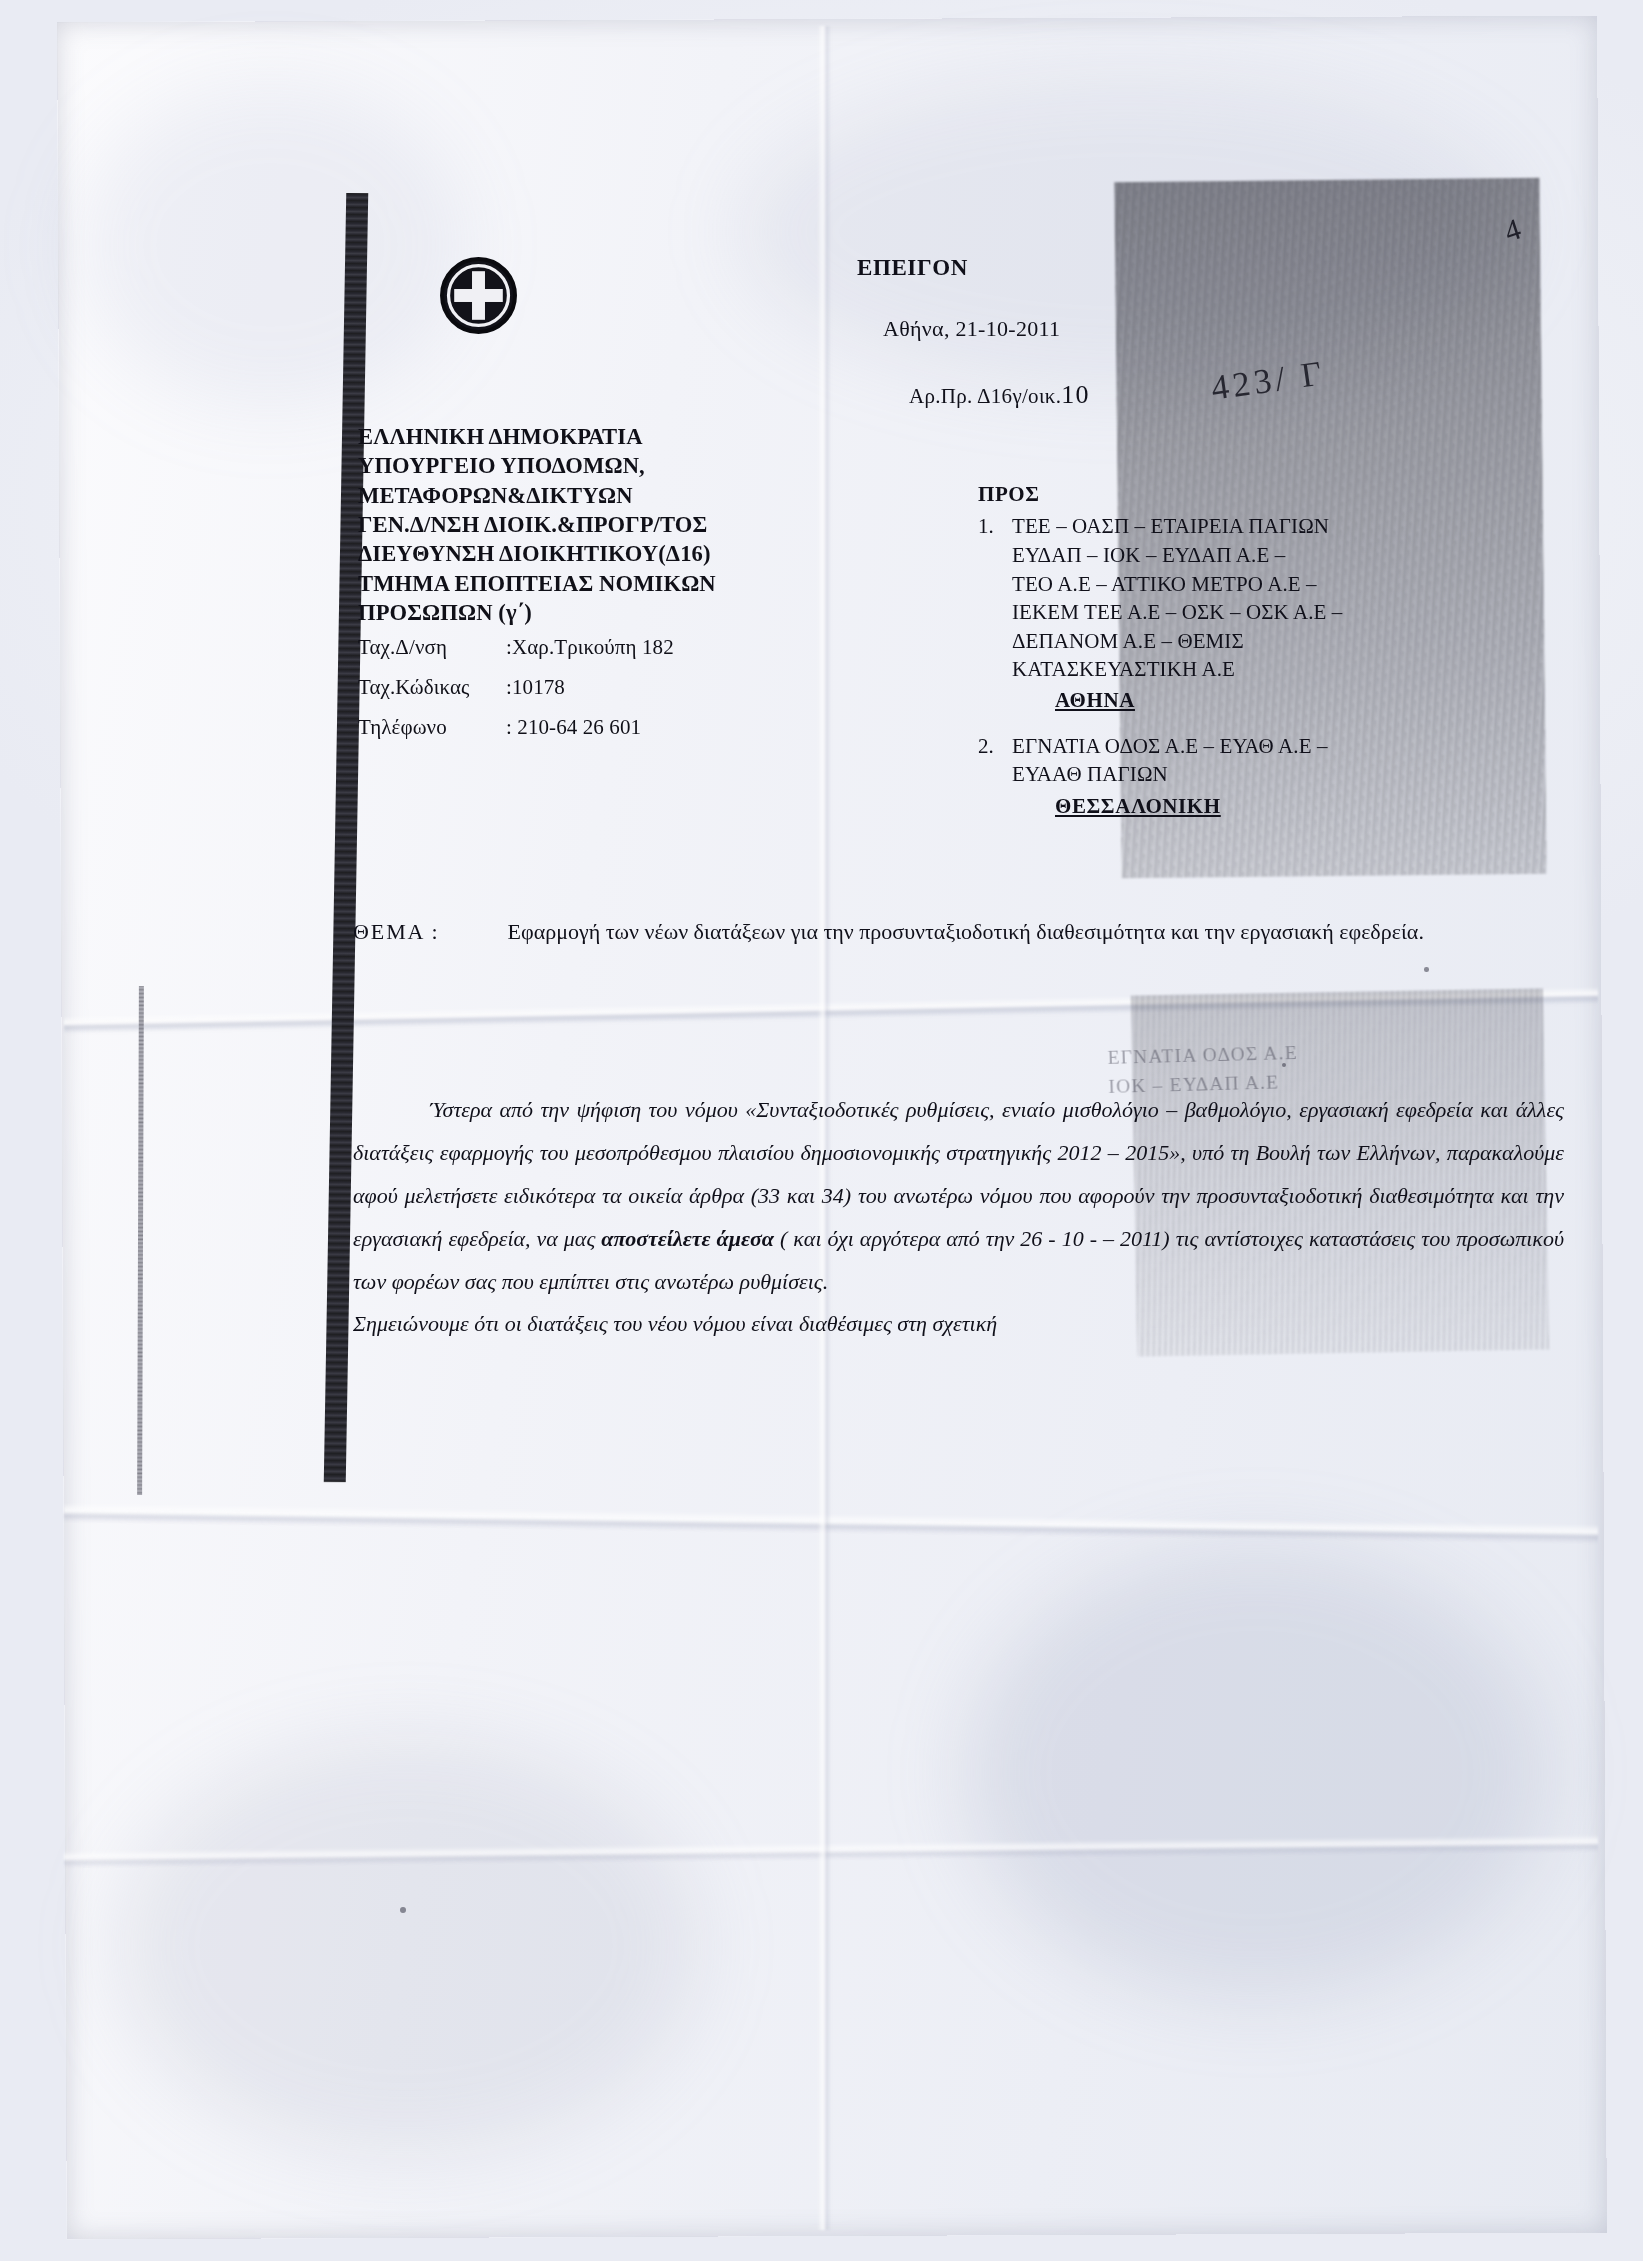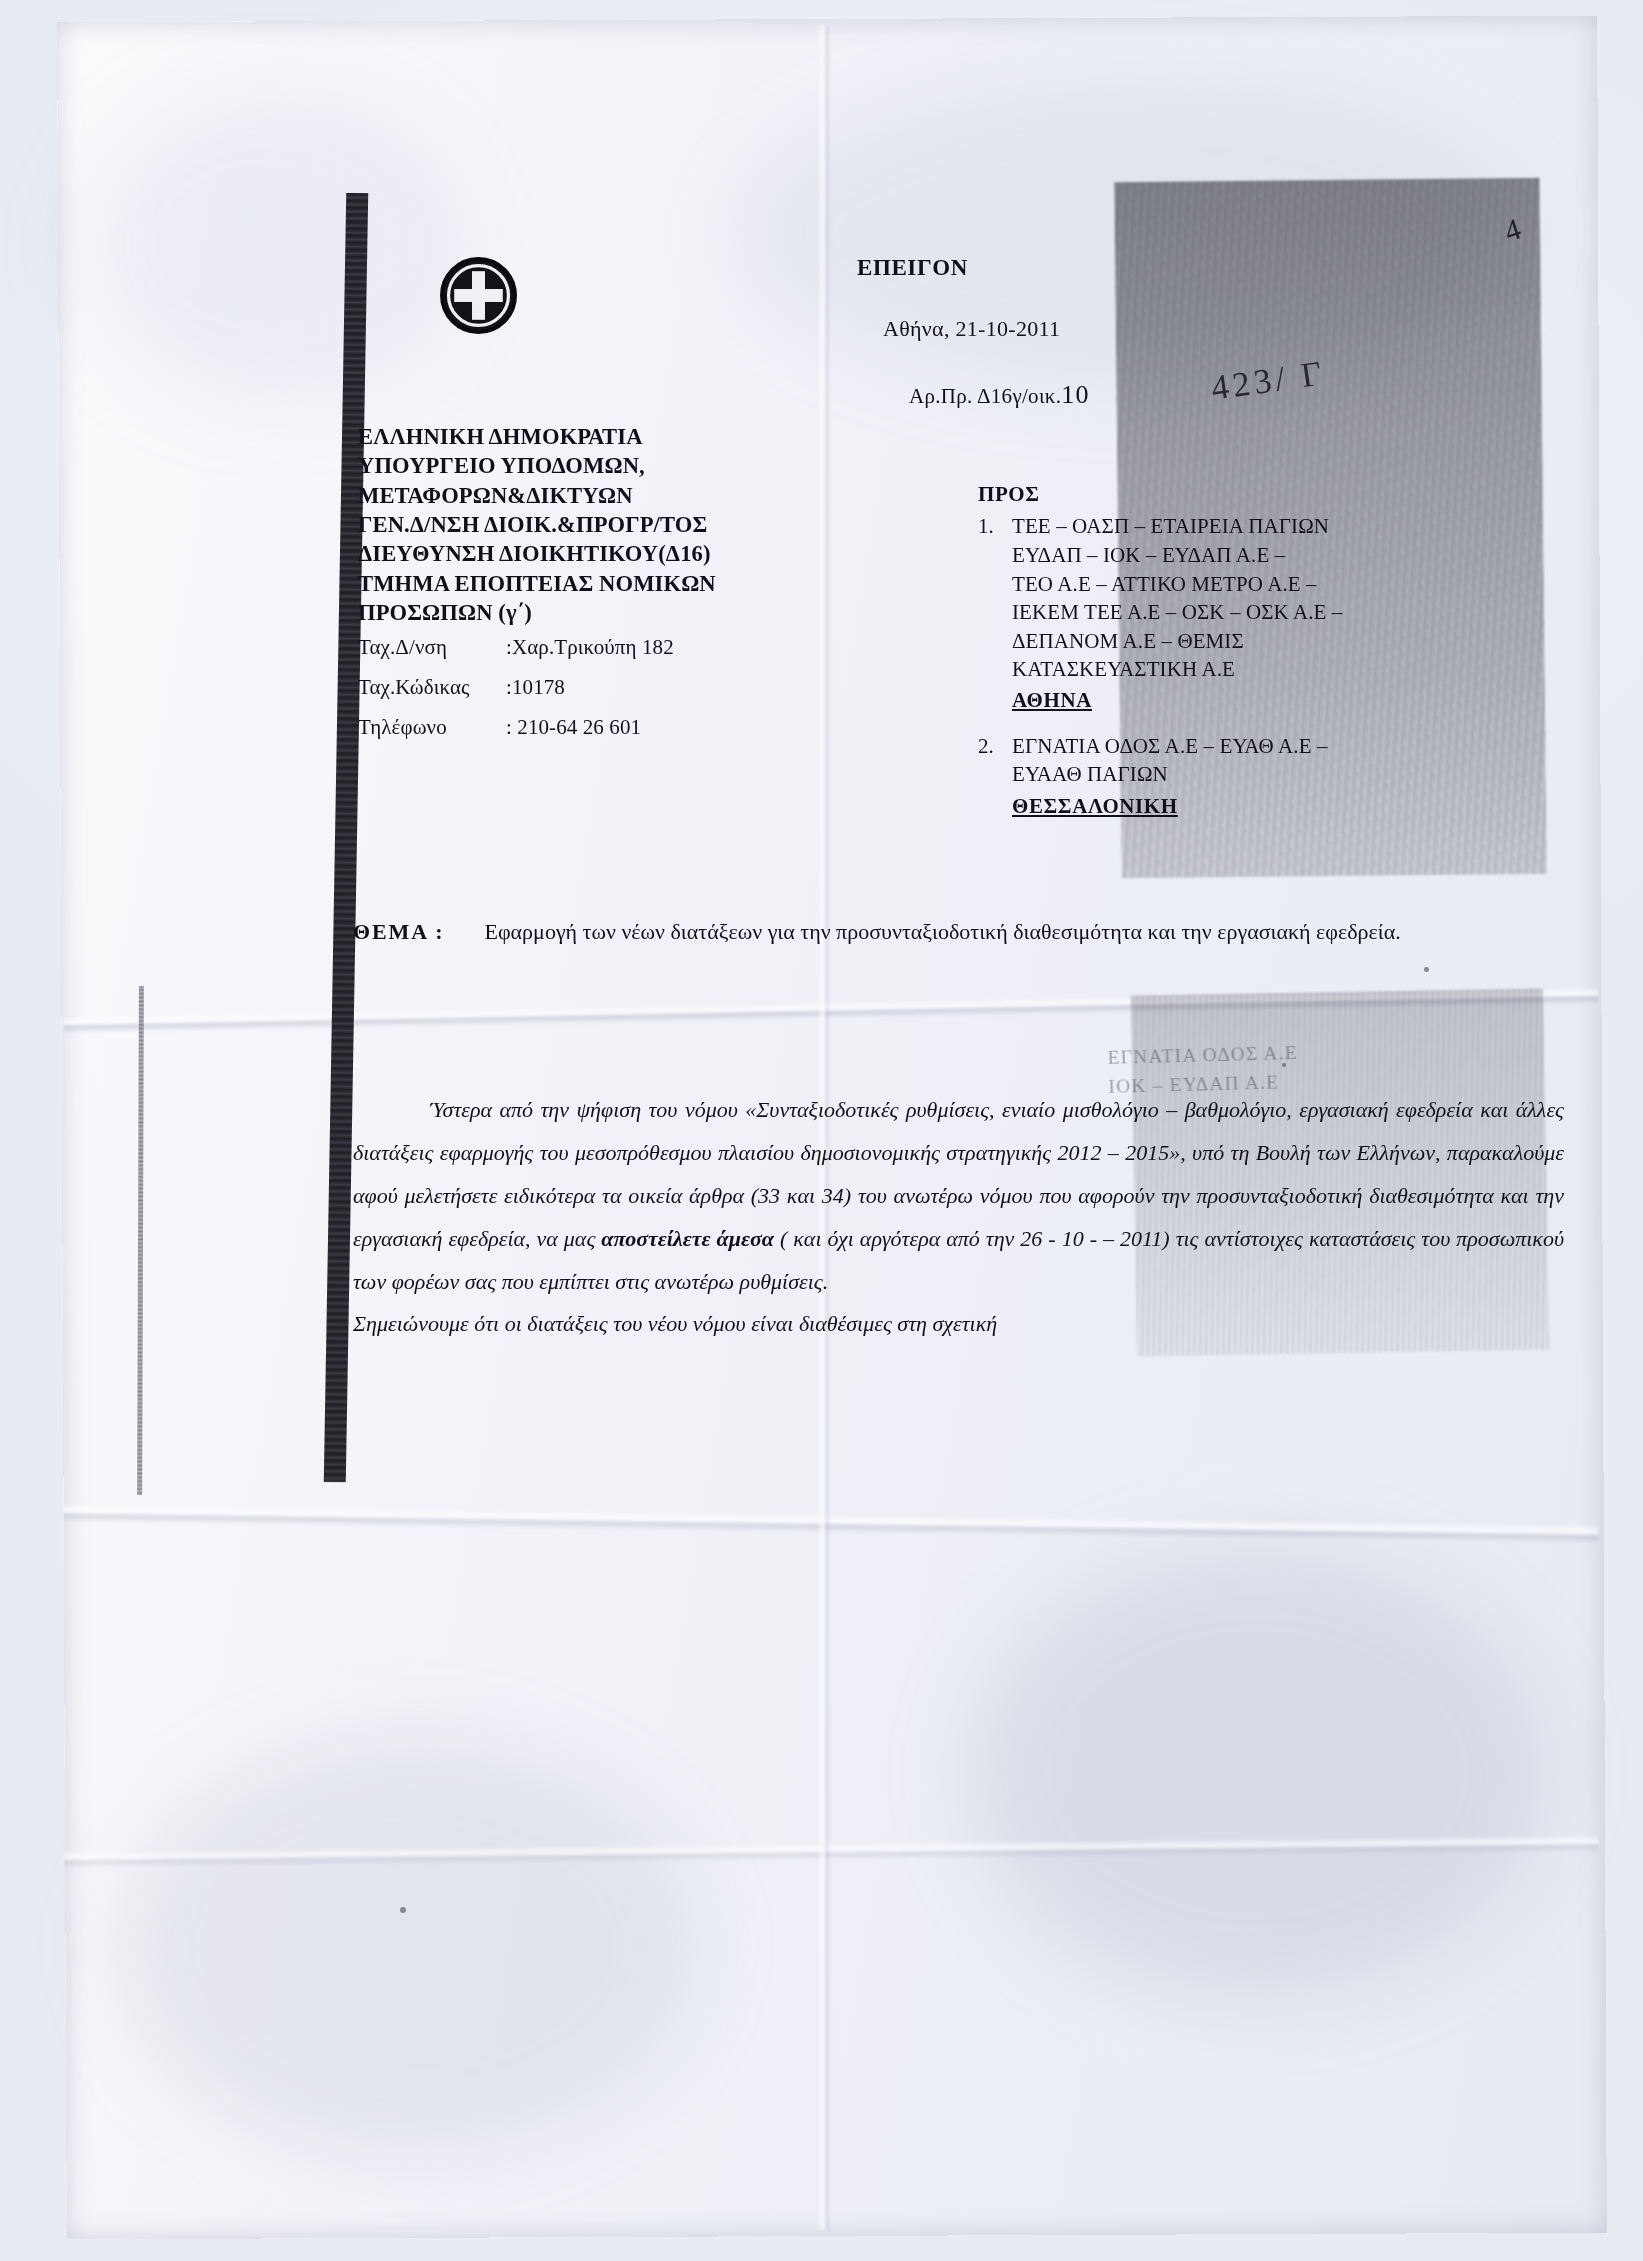--- a/index.html
+++ b/index.html
@@ -224,34 +224,35 @@
   .to-list > li .num {
     position: absolute;
     left: 0; top: 0;
   }
   .city {
     font-weight: 700;
     text-decoration: underline;
     letter-spacing: 0.6px;
     display: inline-block;
     margin-top: 2.6px;
+    margin-left: 43px;
   }
 
   .subject {
     position: absolute;
     left: 353px;
     top: 915px;
     width: 1199px;
     font-size: 22px;
     line-height: 1.55;
   }
   .subject .label {
-    font-weight: 700;
+    font-weight: 400;
     letter-spacing: 1.9px;
-    margin-right: 40px;
+    margin-right: 68px;
   }
 
   .body {
     position: absolute;
     left: 353px;
     top: 1089px;
     width: 1211px;
     font-size: 22px;
     line-height: 1.95;
     text-align: justify;

